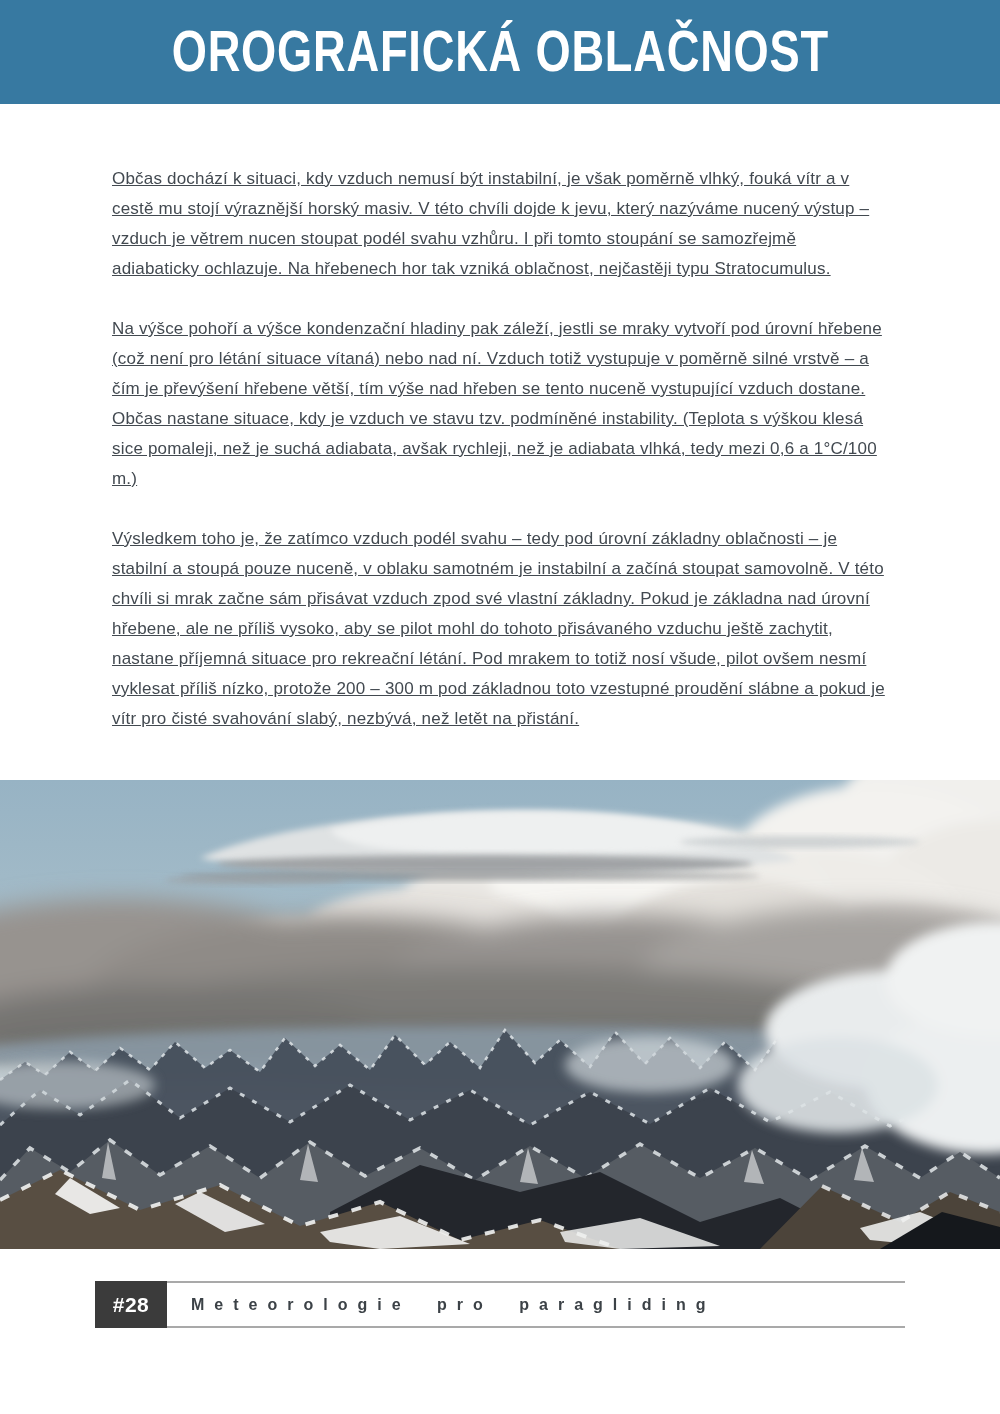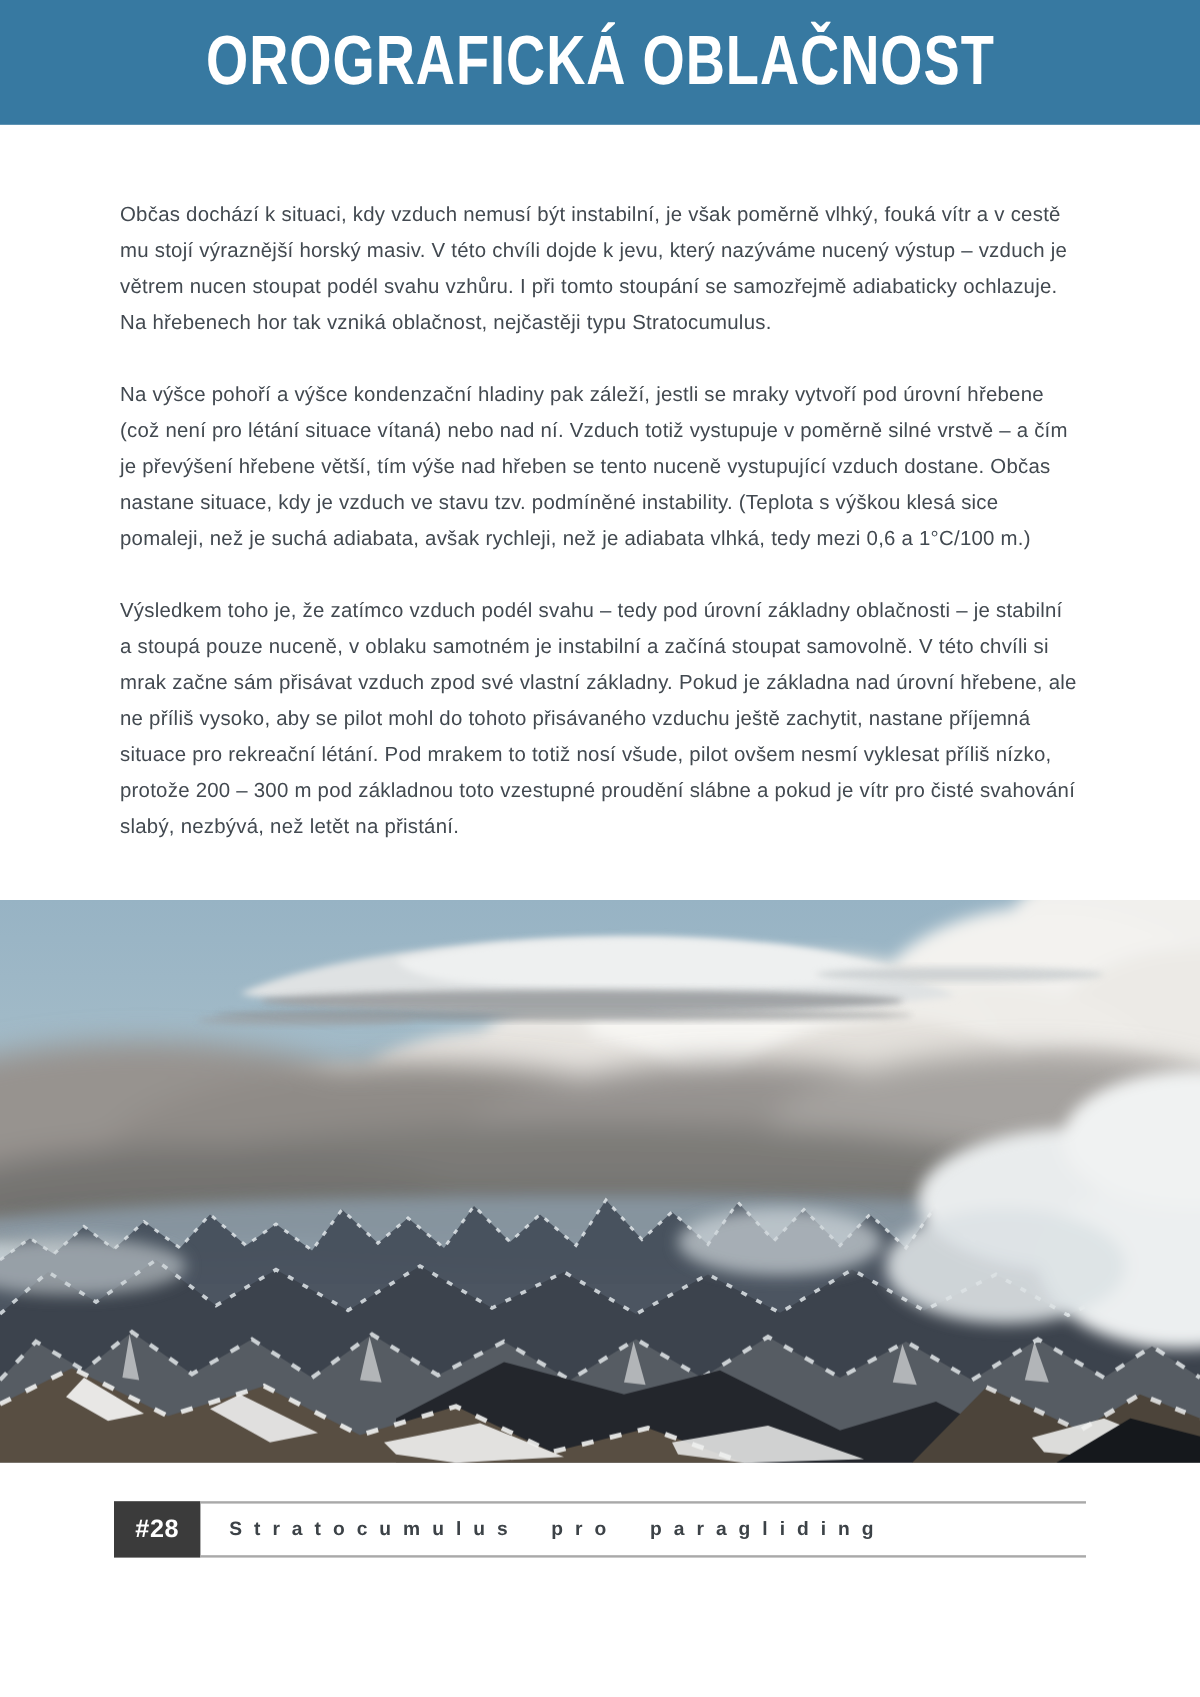--- a/index.html
+++ b/index.html
@@ -30,21 +30,21 @@
   }
 
   
   .article {
     margin: 60px 100px 0 100px;
     color: #424950;
     font-size: 17px;
     line-height: 30px;
     letter-spacing: 0.2px;
   }
-  .article p { margin: 0; }
+  .article p { margin: 12px; text-decoration: underline; }
   .article p + p { margin-top: 30px; }
 
   
   .photo-wrap { margin-top: 46px; width: 1000px; height: 469px; }
   .photo-wrap svg { display: block; }
 
   
   .footer {
     margin: 32px 0 0 95px;
     width: 810px; height: 47px;
@@ -182,17 +182,17 @@
         <path d="M560,452 L640,438 L720,466 L620,469 L565,462 Z" fill="#eef0ef" opacity="0.85"></path>
         <path d="M860,448 L920,432 L980,456 L930,466 L870,460 Z" fill="#f0f1f0" opacity="0.88"></path>
         <path d="M880,469 L942,432 L1000,447 L1000,469 Z" fill="#15181c"></path>
       </g>
     </svg>
   </div>
 
   <div class="footer">
     <div class="page-badge">#28</div>
     <div class="footer-strip">
-      <span class="book-title">Stratocumulus pro paragliding</span>
+      <span class="book-title">Meteorologie pro paragliding</span>
     </div>
   </div>
 
 </div>
 
 </body></html>

